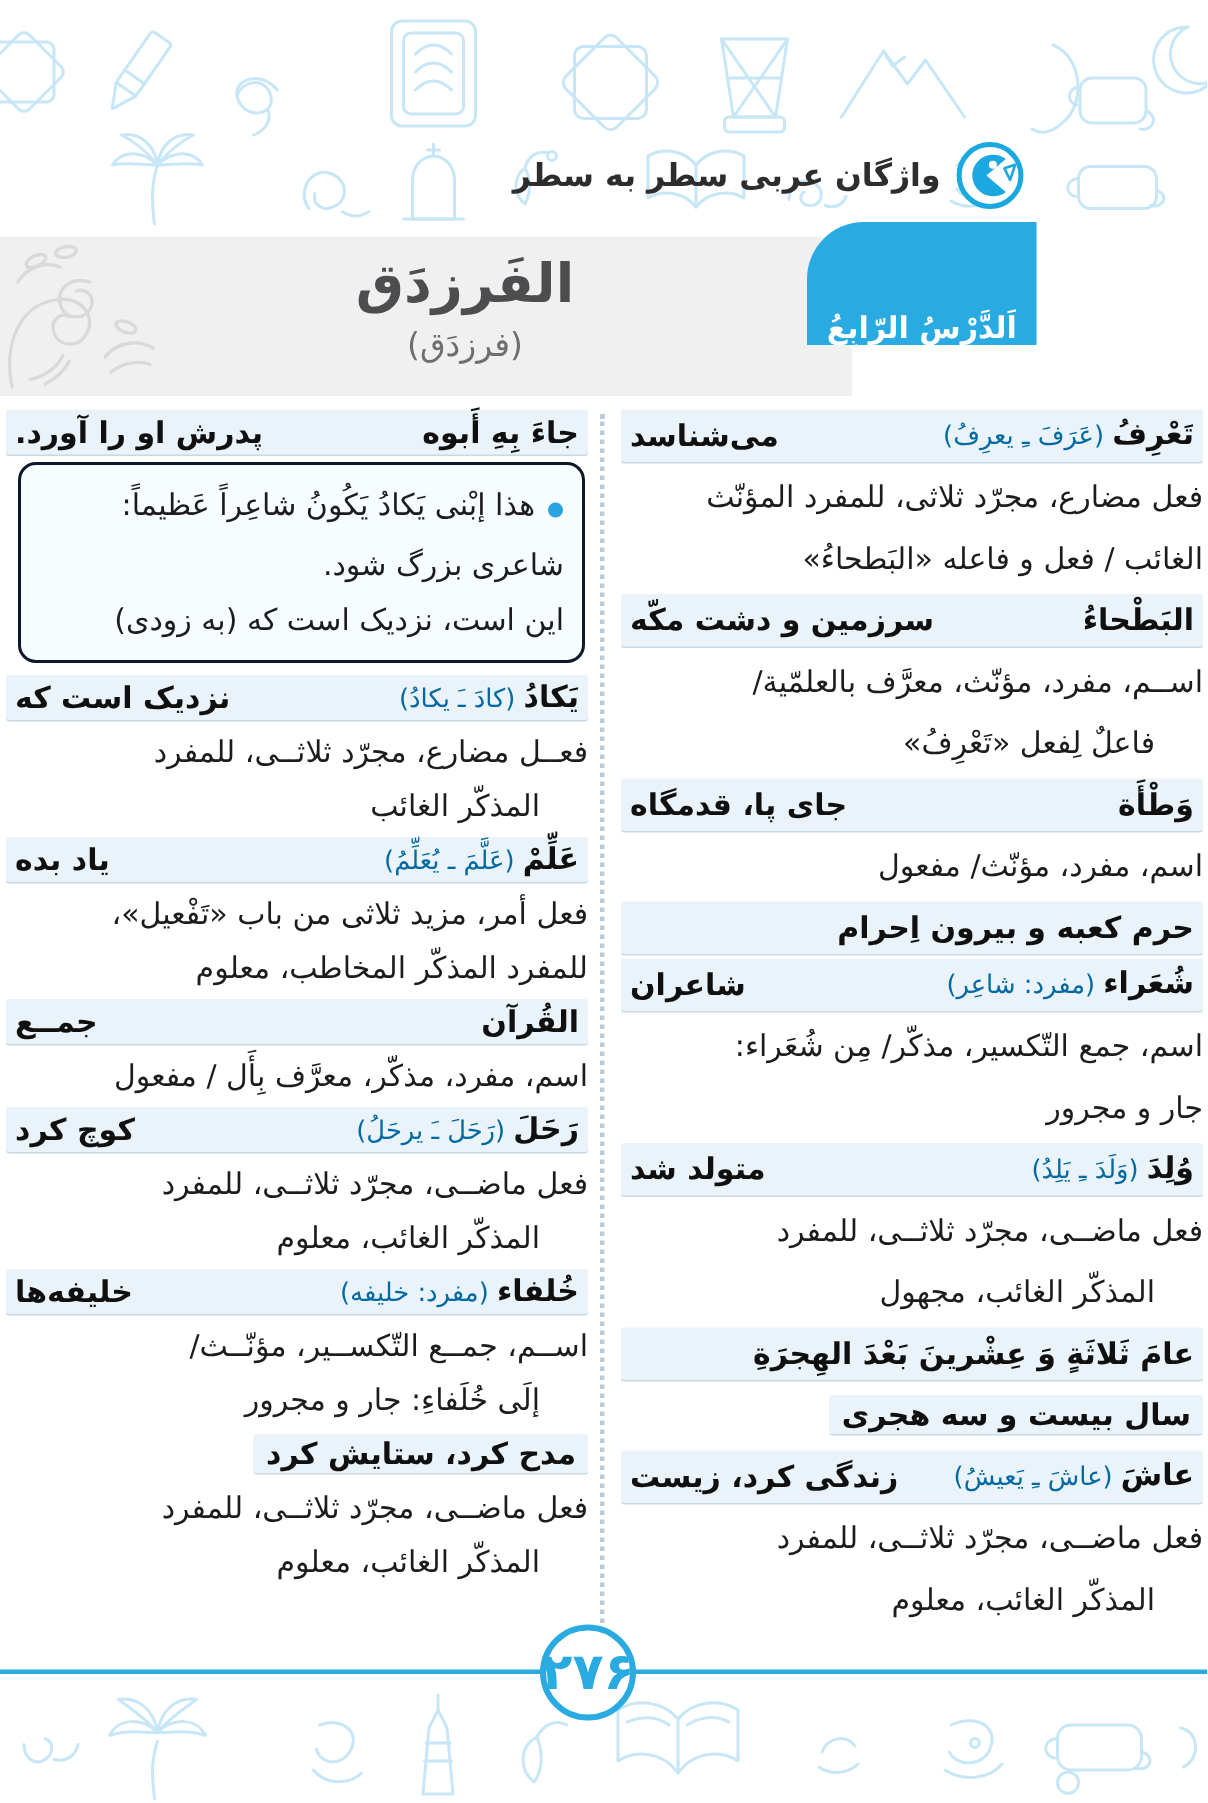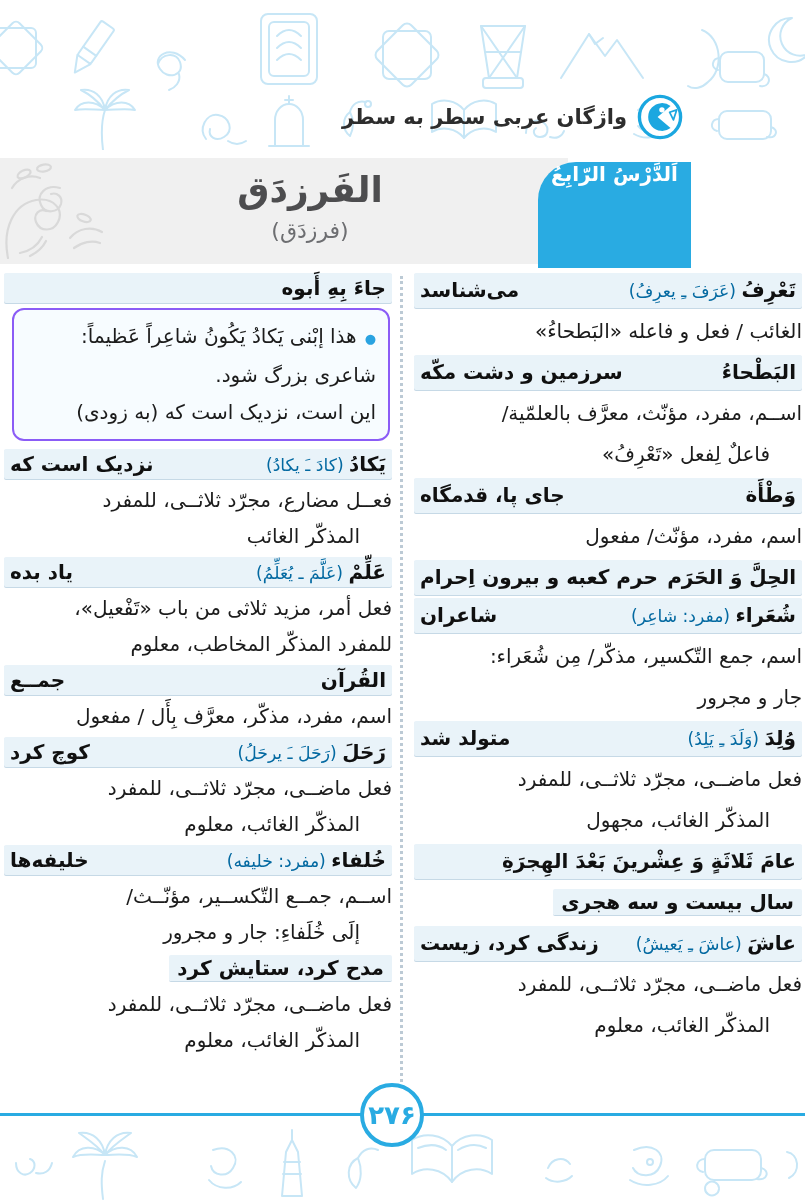--- a/index.html
+++ b/index.html
@@ -22,23 +22,23 @@
   
   .title-band{
     position:absolute;top:158px;left:0;width:568px;height:106px;
     background:#f0f0f0;z-index:1;
   }
   .floral{position:absolute;left:0;top:0;}
   .title-wrap{position:absolute;left:140px;top:8px;width:340px;text-align:center;}
   .title-main{font-size:36px;font-weight:bold;color:#4d4d4f;line-height:48px;}
   .title-sub{font-size:22px;color:#6d6e71;line-height:34px;}
   .lesson-box{
-    position:absolute;top:162px;left:538px;width:153px;height:106px;
+    position:absolute;top:148px;left:538px;width:153px;height:82px;
     background:#29abe2;border-top-left-radius:38px;z-index:2;
-    display:flex;align-items:flex-start;justify-content:center;
+    display:flex;align-items:flex-end;justify-content:center;
   }
   .lesson-box span{color:#ffffff;font-size:20px;font-weight:bold;}
 
   
   .col{position:absolute;top:270px;direction:rtl;color:#1c1c1c;z-index:1;font-size:20px;}
   .col-right{left:414px;width:388px;}
   .col-left{left:4px;width:388px;}
   .line{white-space:nowrap;}
   .col-right .line{height:41px;line-height:41px;}
   .col-left .line{height:36px;line-height:36px;}
@@ -51,40 +51,40 @@
   .hw{font-weight:bold;color:#101010;}
   .paren{color:#0369a1;font-size:0.86em;}
   .mean{font-weight:bold;color:#101010;}
   .line.body{display:block;text-align:right;}
   .line.body.ind{padding-right:32px;}
   .meaning-line .mbar{
     background:#e9f3f9;box-shadow:0 1px 0 #c6d9e6;padding:1px 8px;
     font-weight:bold;color:#101010;border-radius:2px;
   }
   .callout{
-    border:2px solid #8b5cf6;border-radius:12px;background:#f7fcff;
+    border:2px solid #0f172a;border-radius:12px;background:#f7fcff;
     margin:5px 2px 8px 8px;padding:8px 12px;
   }
   .callout-line{line-height:37px;white-space:nowrap;text-align:right;}
   .bullet{color:#2aa3e1;font-size:13px;margin-left:8px;}
 
   
   .divider{
     position:absolute;left:400px;top:276px;height:806px;width:0;
     border-left:3px dotted #bccad5;z-index:1;
   }
 
   
   .footer-line{position:absolute;top:1113px;left:0;width:805px;height:3px;background:#29abe2;z-index:1;}
   .page-badge{
     position:absolute;left:360px;top:1083px;width:56px;height:56px;
     background:#ffffff;border:4px solid #29abe2;border-radius:50%;z-index:2;
     display:flex;align-items:center;justify-content:center;
   }
-  .page-badge span{color:#29abe2;font-size:26px;font-weight:bold;}
+  .page-badge span{color:#29abe2;font-size:34px;font-weight:bold;}
 </style>
 </head>
 <body>
 
 <div class="page">
 
   <svg class="doodles top" width="805" height="150" viewBox="0 0 805 150">
     <g stroke="#c7e6f6" stroke-width="2" fill="none" stroke-linecap="round" stroke-linejoin="round">
       <g transform="translate(16,48)">
           <rect x="-20" y="-20" width="40" height="40" rx="5"></rect>
@@ -190,34 +190,34 @@
   </div>
   <div class="lesson-box">
     <span>اَلدَّرْسُ الرّابِعُ</span>
   </div>
 
   <div class="col col-right" id="col-right">
       <div class="line head">
         <span class="hw-group"><span class="hw">تَعْرِفُ</span><span class="paren">&nbsp;(عَرَفَ ـِ یعرِفُ)</span></span>
         <span class="mean">می‌شناسد</span>
       </div>
+      <div class="line body">فعل مضارع، مجرّد ثلاثی، للمفرد المؤنّث</div>
       <div class="line body">الغائب / فعل و فاعله «البَطحاءُ»</div>
       <div class="line head">
         <span class="hw-group"><span class="hw">البَطْحاءُ</span></span>
         <span class="mean">سرزمین و دشت مکّه</span>
       </div>
       <div class="line body">اســم، مفرد، مؤنّث، معرَّف بالعلمّیة/</div>
       <div class="line body ind">فاعلٌ لِفعل «تَعْرِفُ»</div>
       <div class="line head">
         <span class="hw-group"><span class="hw">وَطْأَة</span></span>
         <span class="mean">جای پا، قدمگاه</span>
       </div>
       <div class="line body">اسم، مفرد، مؤنّث/ مفعول</div>
       <div class="line head">
-        <span class="hw-group"><span class="hw">الحِلَّ وَ الحَرَم</span></span>
         <span class="mean">حرم کعبه و بیرون اِحرام</span>
       </div>
       <div class="line head">
         <span class="hw-group"><span class="hw">شُعَراء</span><span class="paren">&nbsp;(مفرد: شاعِر)</span></span>
         <span class="mean">شاعران</span>
       </div>
       <div class="line body">اسم، جمع التّکسیر، مذکّر/ مِن شُعَراء:</div>
       <div class="line body">جار و مجرور</div>
       <div class="line head">
         <span class="hw-group"><span class="hw">وُلِدَ</span><span class="paren">&nbsp;(وَلَدَ ـِ یَلِدُ)</span></span>
@@ -233,20 +233,21 @@
         <span class="hw-group"><span class="hw">عاشَ</span><span class="paren">&nbsp;(عاشَ ـِ یَعیشُ)</span></span>
         <span class="mean">زندگی کرد، زیست</span>
       </div>
       <div class="line body">فعل ماضــی، مجرّد ثلاثــی، للمفرد</div>
       <div class="line body ind">المذکّر الغائب، معلوم</div>
     </div>
   <div class="divider"></div>
   <div class="col col-left" id="col-left">
       <div class="line head">
         <span class="hw-group"><span class="hw">جاءَ بِهِ أَبوه</span></span>
+        <span class="mean">پدرش او را آورد.</span>
       </div>
       <div class="callout">
         <div class="callout-line"><span class="bullet">●</span><span>هذا إبْنی یَکادُ یَکُونُ شاعِراً عَظیماً:</span></div>
         <div class="callout-line"><span>شاعری بزرگ شود.</span></div>
         <div class="callout-line"><span>این است، نزدیک است که (به زودی)</span></div>
       </div>
       <div class="line head">
         <span class="hw-group"><span class="hw">یَکادُ</span><span class="paren">&nbsp;(کادَ ـَ یکادُ)</span></span>
         <span class="mean">نزدیک است که</span>
       </div>

